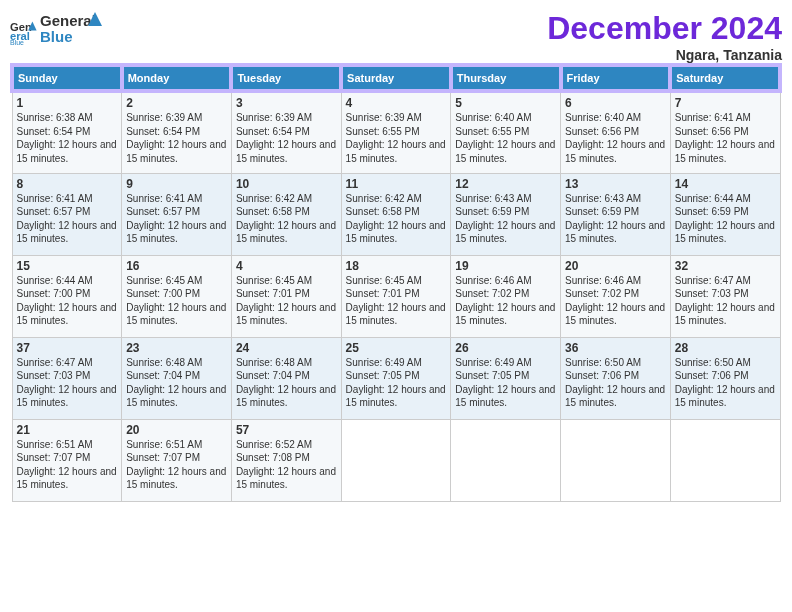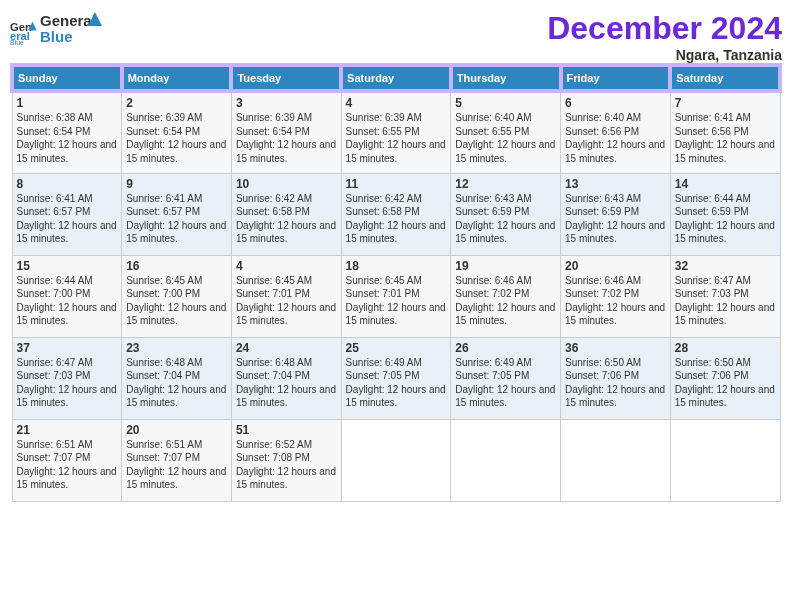--- a/index.html
+++ b/index.html
@@ -245,21 +245,21 @@
       <tr>
         <td>
           <span class="day-num">21</span>
           <div class="day-info">Sunrise: 6:51 AM<br>Sunset: 7:07 PM<br>Daylight: 12 hours and 15 minutes.</div>
         </td>
         <td>
           <span class="day-num">20</span>
           <div class="day-info">Sunrise: 6:51 AM<br>Sunset: 7:07 PM<br>Daylight: 12 hours and 15 minutes.</div>
         </td>
         <td>
-          <span class="day-num">51</span>
+          <span class="day-num">57</span>
           <div class="day-info">Sunrise: 6:52 AM<br>Sunset: 7:08 PM<br>Daylight: 12 hours and 15 minutes.</div>
         </td>
         <td class="empty-cell"></td>
         <td class="empty-cell"></td>
         <td class="empty-cell"></td>
         <td class="empty-cell"></td>
       </tr>
     </tbody>
 </table>
 

